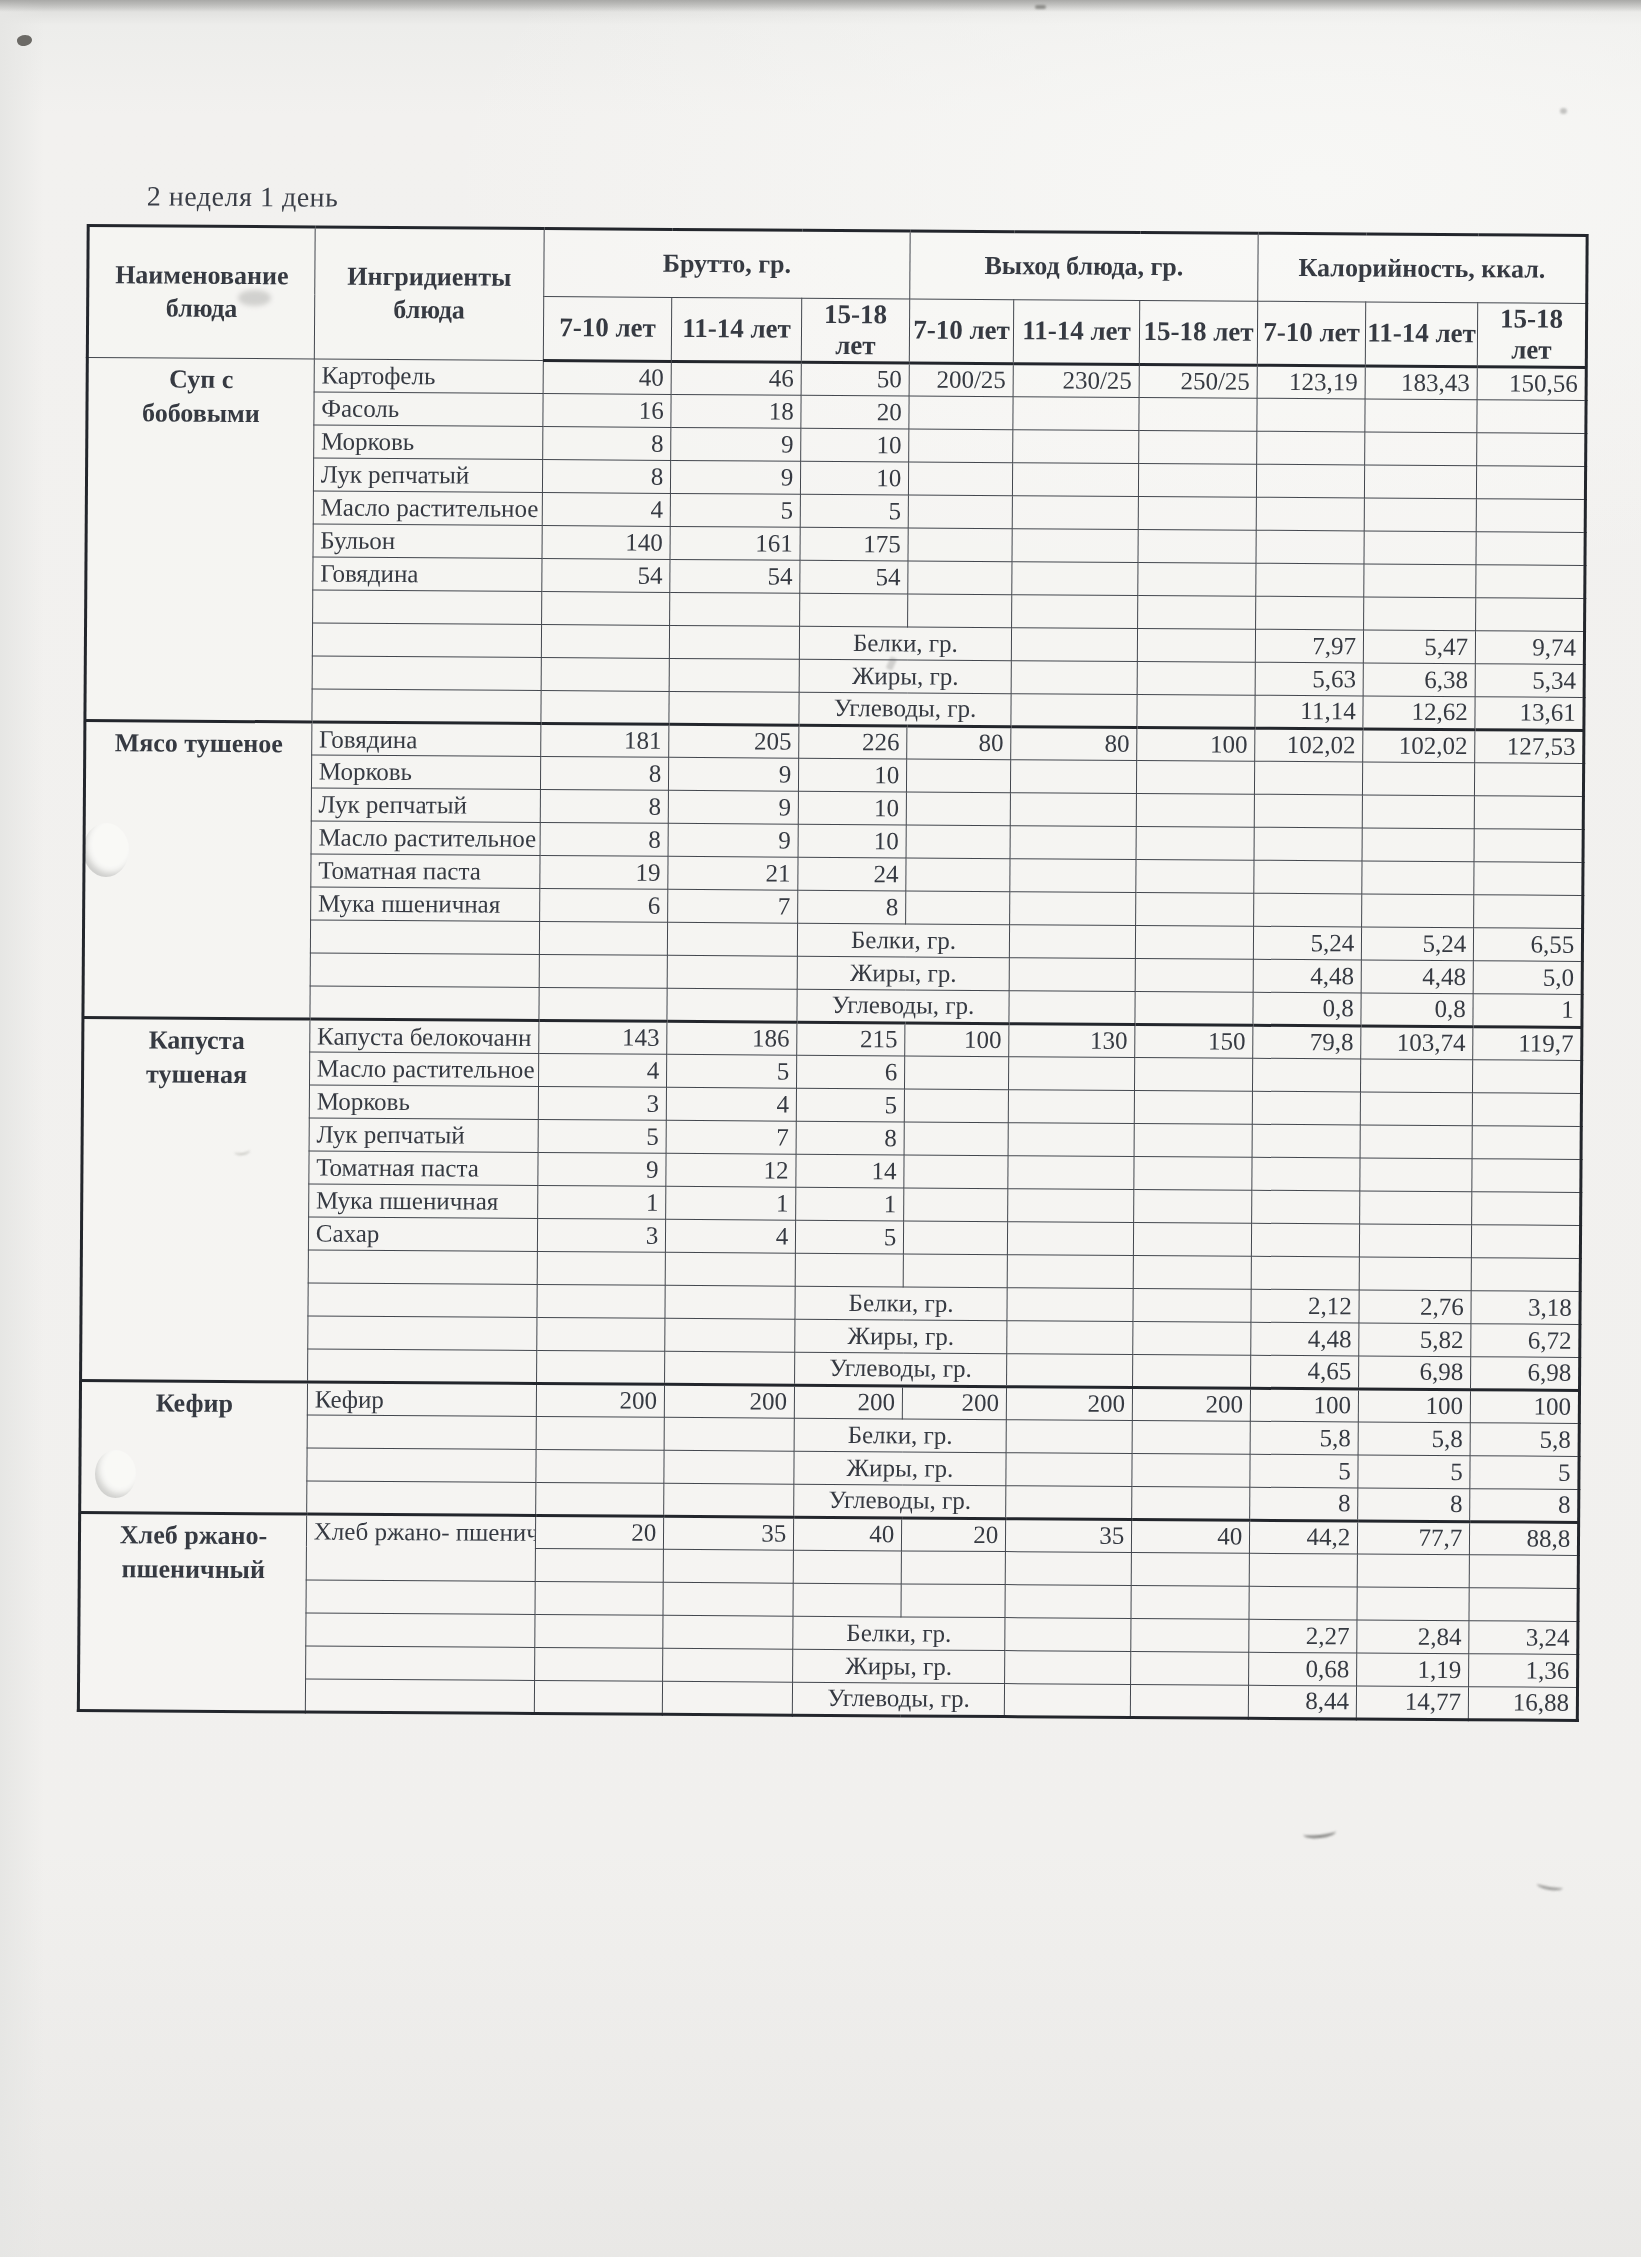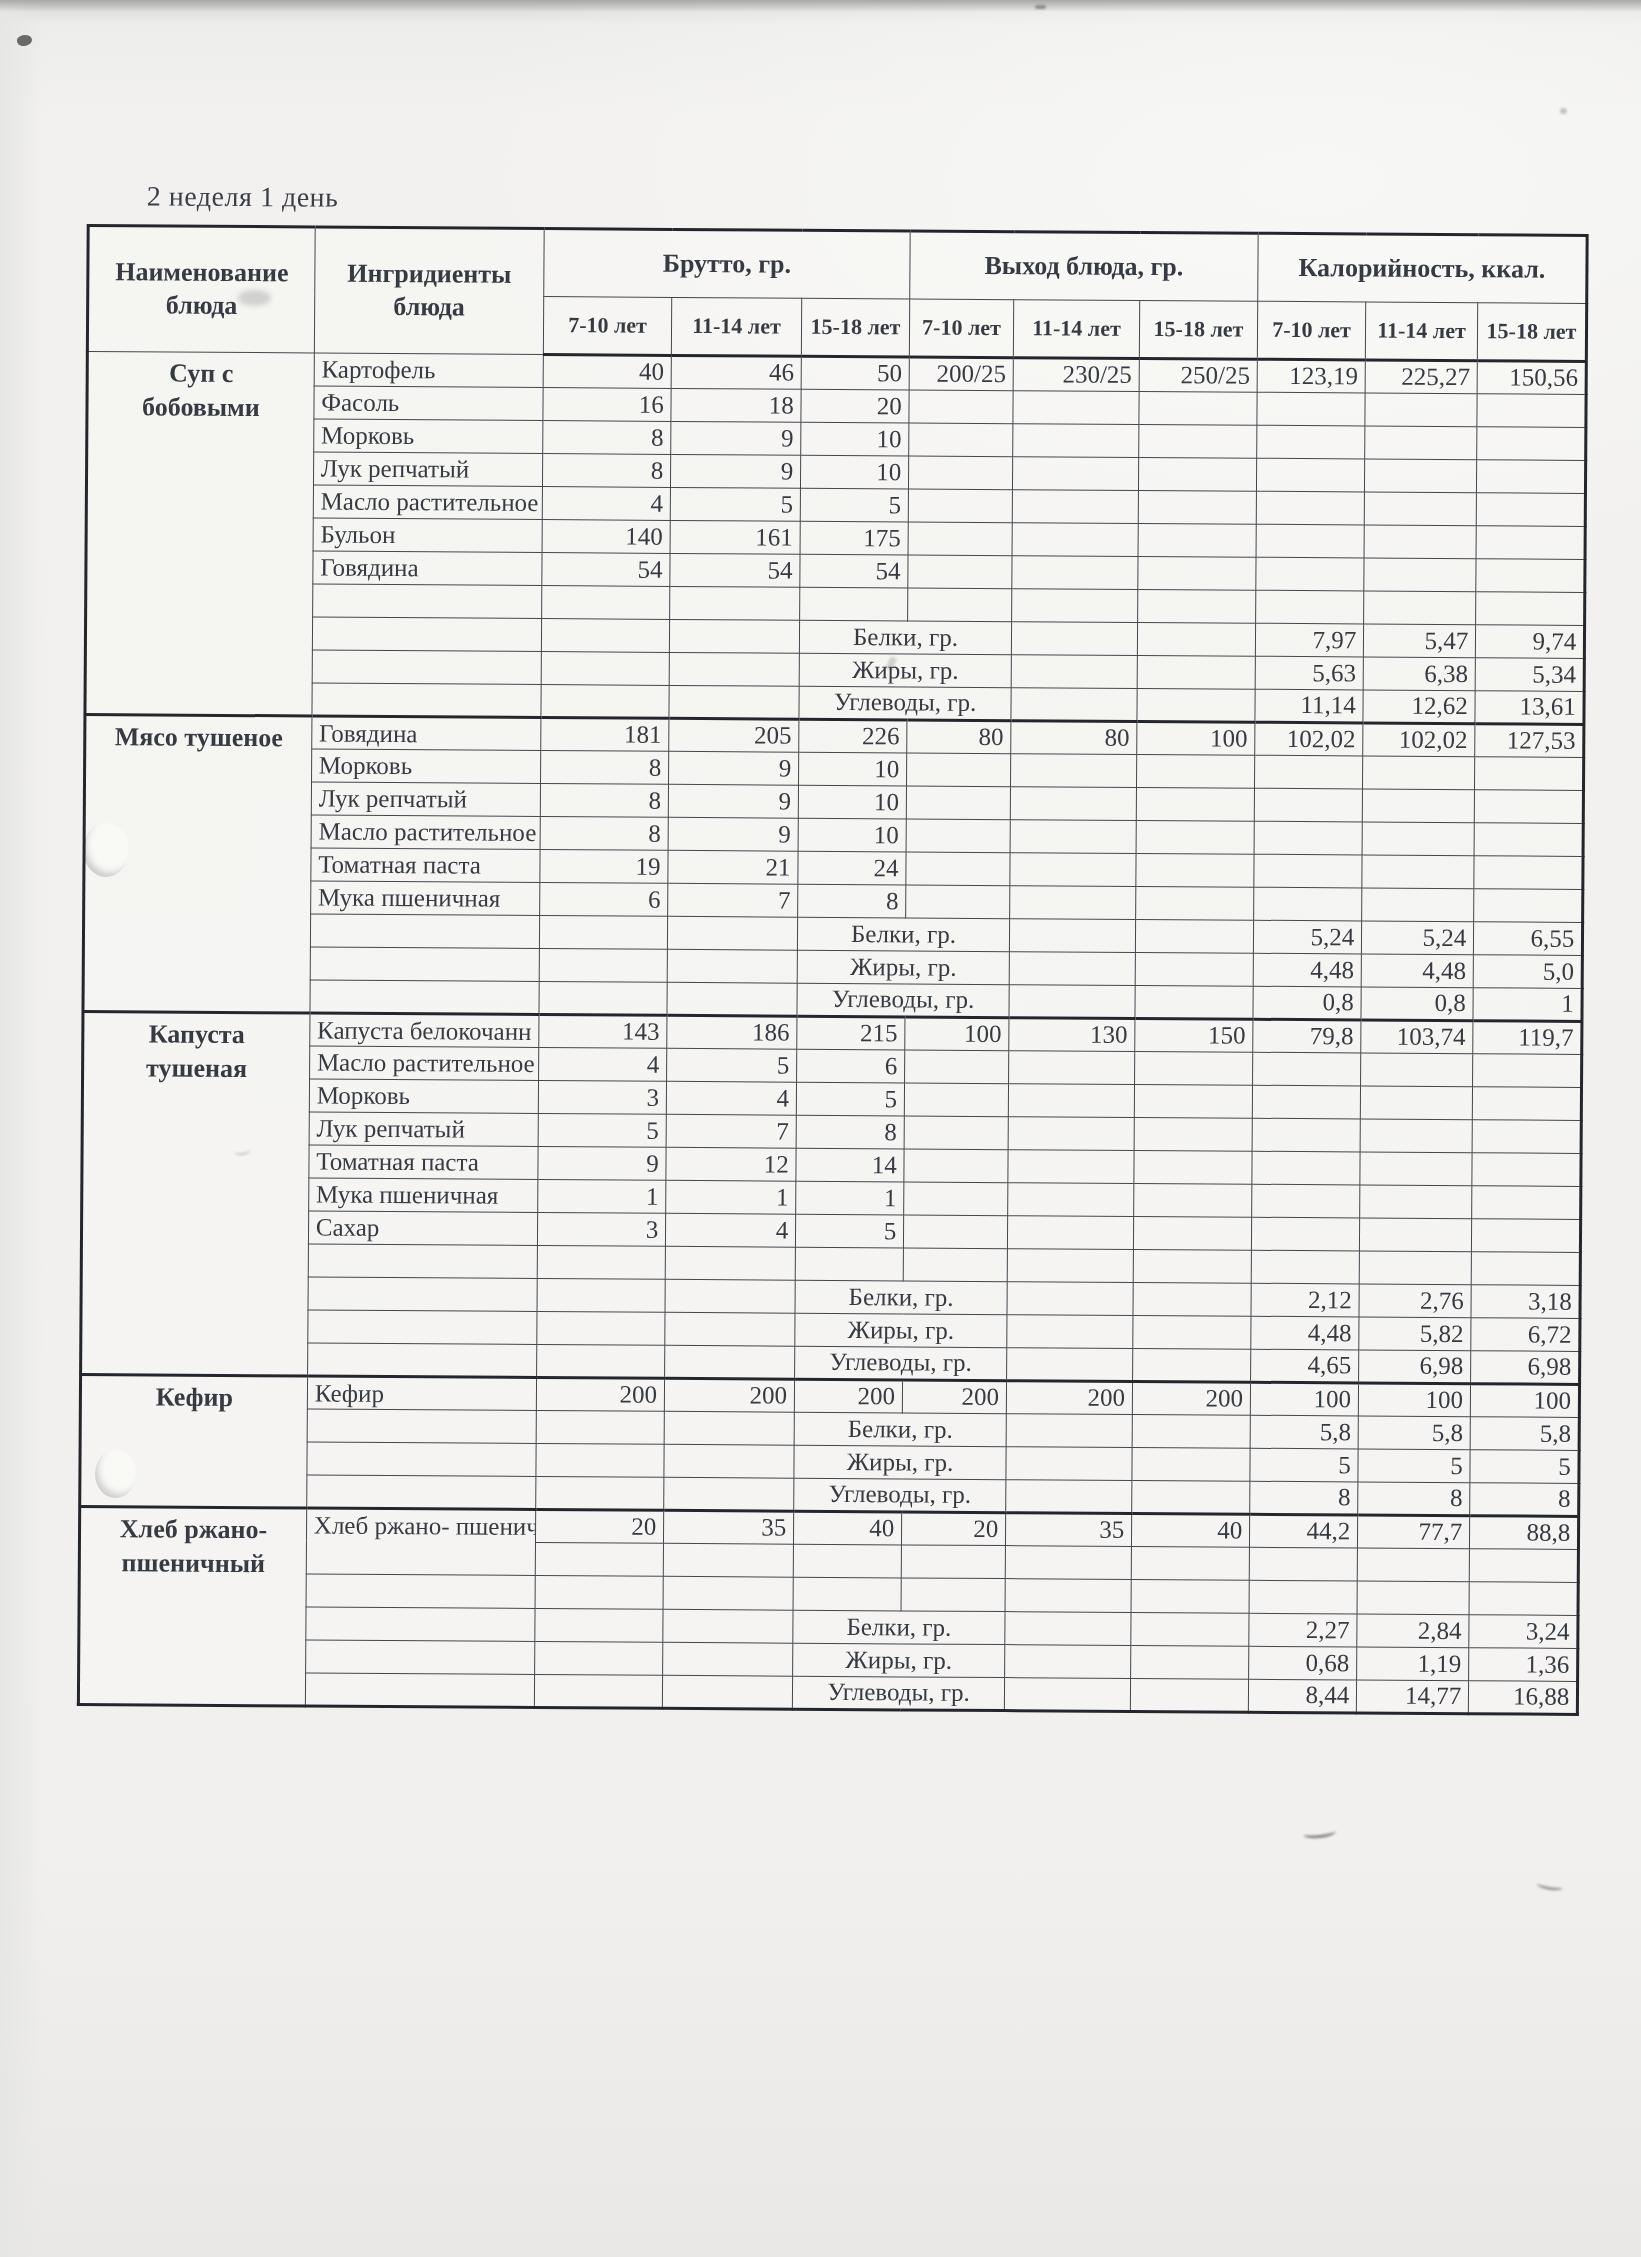--- a/index.html
+++ b/index.html
@@ -36,21 +36,21 @@
     background:rgba(252,252,250,0.35);
   }
   th,td{
     border:1.9px solid #43474e;
     overflow:hidden; white-space:pre-line;
     color:#363a42;
   }
   thead th{ font-weight:bold; text-align:center; vertical-align:middle; }
   .head-main{ font-size:26px; line-height:1.25; }
   .group-th{ height:68px; font-size:26px; }
-  .age-th{ height:58px; font-size:22px; border-bottom:3.1px solid #23262c;font-family:Liberation Serif, serif; }
+  .age-th{ height:58px; font-size:27px; border-bottom:3.1px solid #23262c;font-family:Liberation Serif, serif; }
   thead tr:first-child th{ border-top:3.4px solid #23262c; }
 
   tbody td{ height:33px; font-size:25px; padding:0 6.8px; line-height:1.12; }
   .dish-cell{
     font-weight:bold; text-align:center; vertical-align:top;
     padding-top:4.8px; font-size:26px; line-height:1.3;
   }
   .ing-cell{ text-align:left; padding:0 1px 0 6.8px; white-space:nowrap; vertical-align:top; padding-top:2.9px;}
   .num{ text-align:right; }
   .out-left{ text-align:right; }
@@ -143,21 +143,21 @@
           <td class="dish-cell" rowspan="11">Суп с
 бобовыми</td>
           <td class="ing-cell">Картофель</td>
           <td class="num">40</td>
           <td class="num">46</td>
           <td class="num">50</td>
           <td class="out-left">200/25</td>
           <td class="out-left">230/25</td>
           <td class="out-left">250/25</td>
           <td class="num">123,19</td>
-          <td class="num">225,27</td>
+          <td class="num">183,43</td>
           <td class="num">150,56</td>
         </tr>
         <tr>
           <td class="ing-cell">Фасоль</td>
           <td class="num">16</td>
           <td class="num">18</td>
           <td class="num">20</td>
           <td class="num"></td>
           <td class="num"></td>
           <td class="num"></td>

